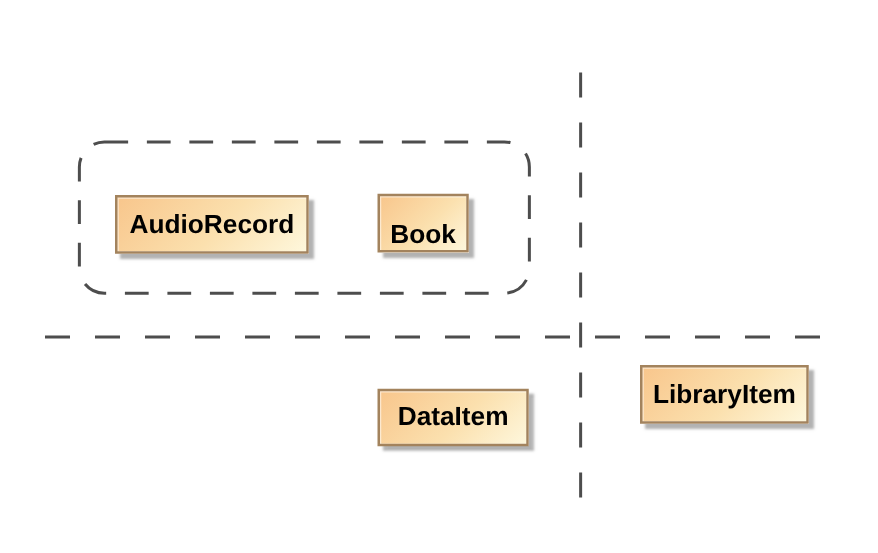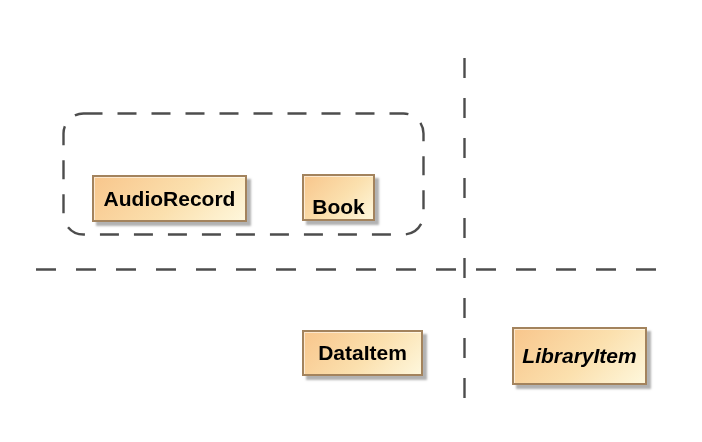--- a/index.html
+++ b/index.html
@@ -29,26 +29,25 @@
     background: linear-gradient(135deg, #f8c68c 0%, #fbe0ae 55%, #fef7dc 100%);
     box-shadow: inset 1px 1px 0 rgba(255,255,255,0.55), 4px 4px 2px rgba(145,145,145,0.7);
     display: flex;
     align-items: center;
     justify-content: center;
     font-weight: bold;
     font-size: 21px;
     color: #000000;
     cursor: default;
     white-space: nowrap;
-    margin-top: 19px;
   }
   .node-audiorecord { left: 92px;  top: 156px; width: 155px; height: 47px; }
   .node-book        { left: 302px; top: 155px; width: 73px;  height: 47px; align-items: flex-end; }
   .node-dataitem    { left: 302px; top: 311px; width: 121px; height: 46px; }
-  .node-libraryitem { left: 512px; top: 308px; width: 135px; height: 58px; font-style: italic; }
+  .node-libraryitem { left: 512px; top: 292px; width: 135px; height: 47px; }
 </style>
 </head>
 <body>
 
 <div class="canvas">
 
   <svg class="overlay-svg" viewBox="0 0 702 442" xmlns="http://www.w3.org/2000/svg">
 
     <rect x="63.5" y="113.5" width="360" height="121" rx="20" ry="20" fill="none" stroke="#4d4d4d" stroke-width="2.4" stroke-dasharray="19 15"></rect>
 

